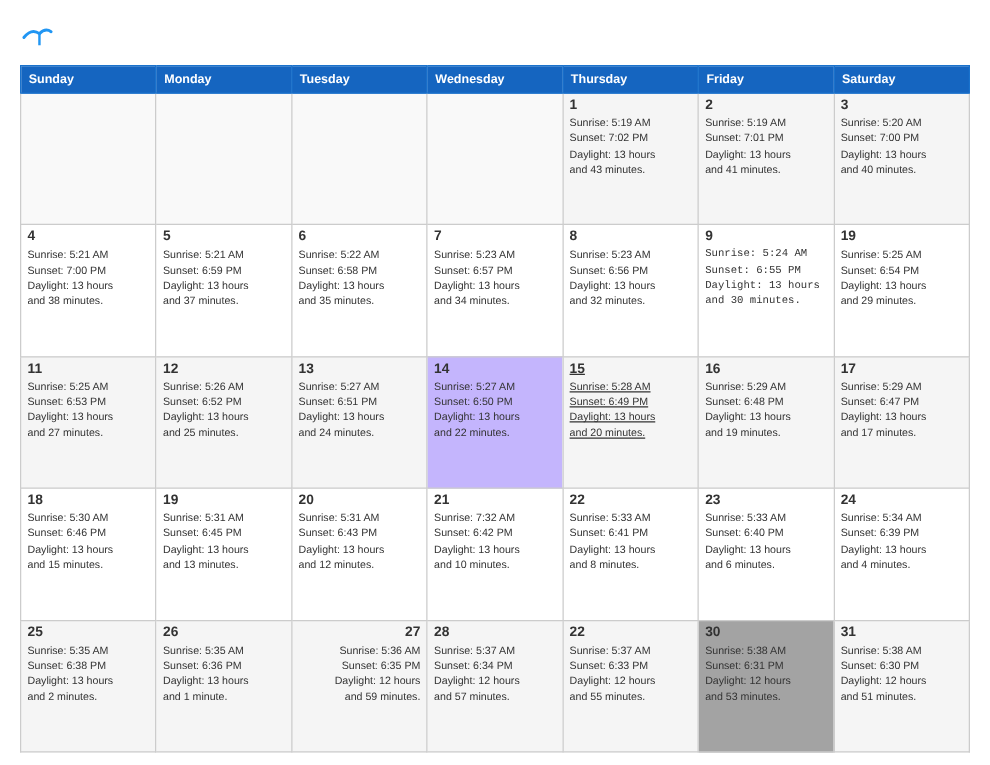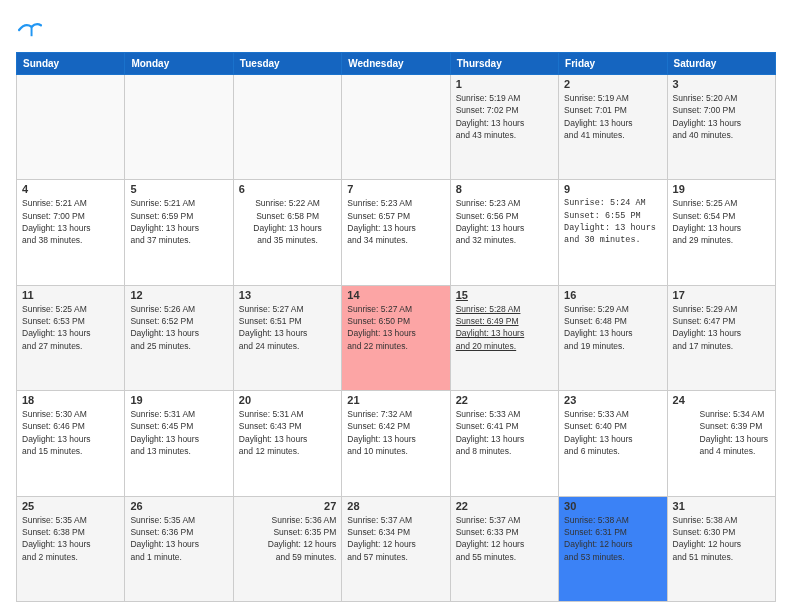--- a/index.html
+++ b/index.html
@@ -180,21 +180,21 @@
           </td>
           <td style="background: rgb(255, 255, 255);">
             <span class="day-num">5</span>
             <div class="day-info" style="white-space: pre-line;">Sunrise: 5:21 AM
 Sunset: 6:59 PM
 Daylight: 13 hours
 and 37 minutes.</div>
           </td>
           <td style="background: rgb(255, 255, 255);">
             <span class="day-num">6</span>
-            <div class="day-info" style="white-space: pre-line; text-align: center;">Sunrise: 5:22 AM
+            <div class="day-info" style="white-space: pre-line;">Sunrise: 5:22 AM
 Sunset: 6:58 PM
 Daylight: 13 hours
 and 35 minutes.</div>
           </td>
           <td style="background: rgb(255, 255, 255);">
             <span class="day-num">7</span>
             <div class="day-info" style="white-space: pre-line;">Sunrise: 5:23 AM
 Sunset: 6:57 PM
 Daylight: 13 hours
 and 34 minutes.</div>
@@ -236,21 +236,21 @@
 Daylight: 13 hours
 and 25 minutes.</div>
           </td>
           <td style="background: rgb(245, 245, 245);">
             <span class="day-num">13</span>
             <div class="day-info" style="white-space: pre-line;">Sunrise: 5:27 AM
 Sunset: 6:51 PM
 Daylight: 13 hours
 and 24 minutes.</div>
           </td>
-          <td style="background: #fca5a5;">
+          <td style="background: #c4b5fd;">
             <span class="day-num">14</span>
             <div class="day-info" style="white-space: pre-line;">Sunrise: 5:27 AM
 Sunset: 6:50 PM
 Daylight: 13 hours
 and 22 minutes.</div>
           </td>
           <td style="background: rgb(245, 245, 245); text-decoration: underline;">
             <span class="day-num">15</span>
             <div class="day-info" style="white-space: pre-line;">Sunrise: 5:28 AM
 Sunset: 6:49 PM
@@ -310,21 +310,21 @@
           </td>
           <td style="background: rgb(255, 255, 255);">
             <span class="day-num">23</span>
             <div class="day-info" style="white-space: pre-line;">Sunrise: 5:33 AM
 Sunset: 6:40 PM
 Daylight: 13 hours
 and 6 minutes.</div>
           </td>
           <td style="background: rgb(255, 255, 255);">
             <span class="day-num">24</span>
-            <div class="day-info" style="white-space: pre-line; margin-left: 27px;">Sunrise: 5:34 AM
+            <div class="day-info" style="white-space: pre-line;">Sunrise: 5:34 AM
 Sunset: 6:39 PM
 Daylight: 13 hours
 and 4 minutes.</div>
           </td>
         </tr>
         <tr>
           <td style="background: rgb(245, 245, 245);">
             <span class="day-num">25</span>
             <div class="day-info" style="white-space: pre-line;">Sunrise: 5:35 AM
 Sunset: 6:38 PM
@@ -352,21 +352,21 @@
 Daylight: 12 hours
 and 57 minutes.</div>
           </td>
           <td style="background: rgb(245, 245, 245);">
             <span class="day-num">22</span>
             <div class="day-info" style="white-space: pre-line;">Sunrise: 5:37 AM
 Sunset: 6:33 PM
 Daylight: 12 hours
 and 55 minutes.</div>
           </td>
-          <td style="background: #3b82f6;">
+          <td style="background: #a3a3a3;">
             <span class="day-num">30</span>
             <div class="day-info" style="white-space: pre-line;">Sunrise: 5:38 AM
 Sunset: 6:31 PM
 Daylight: 12 hours
 and 53 minutes.</div>
           </td>
           <td style="background: rgb(245, 245, 245);">
             <span class="day-num">31</span>
             <div class="day-info" style="white-space: pre-line;">Sunrise: 5:38 AM
 Sunset: 6:30 PM

